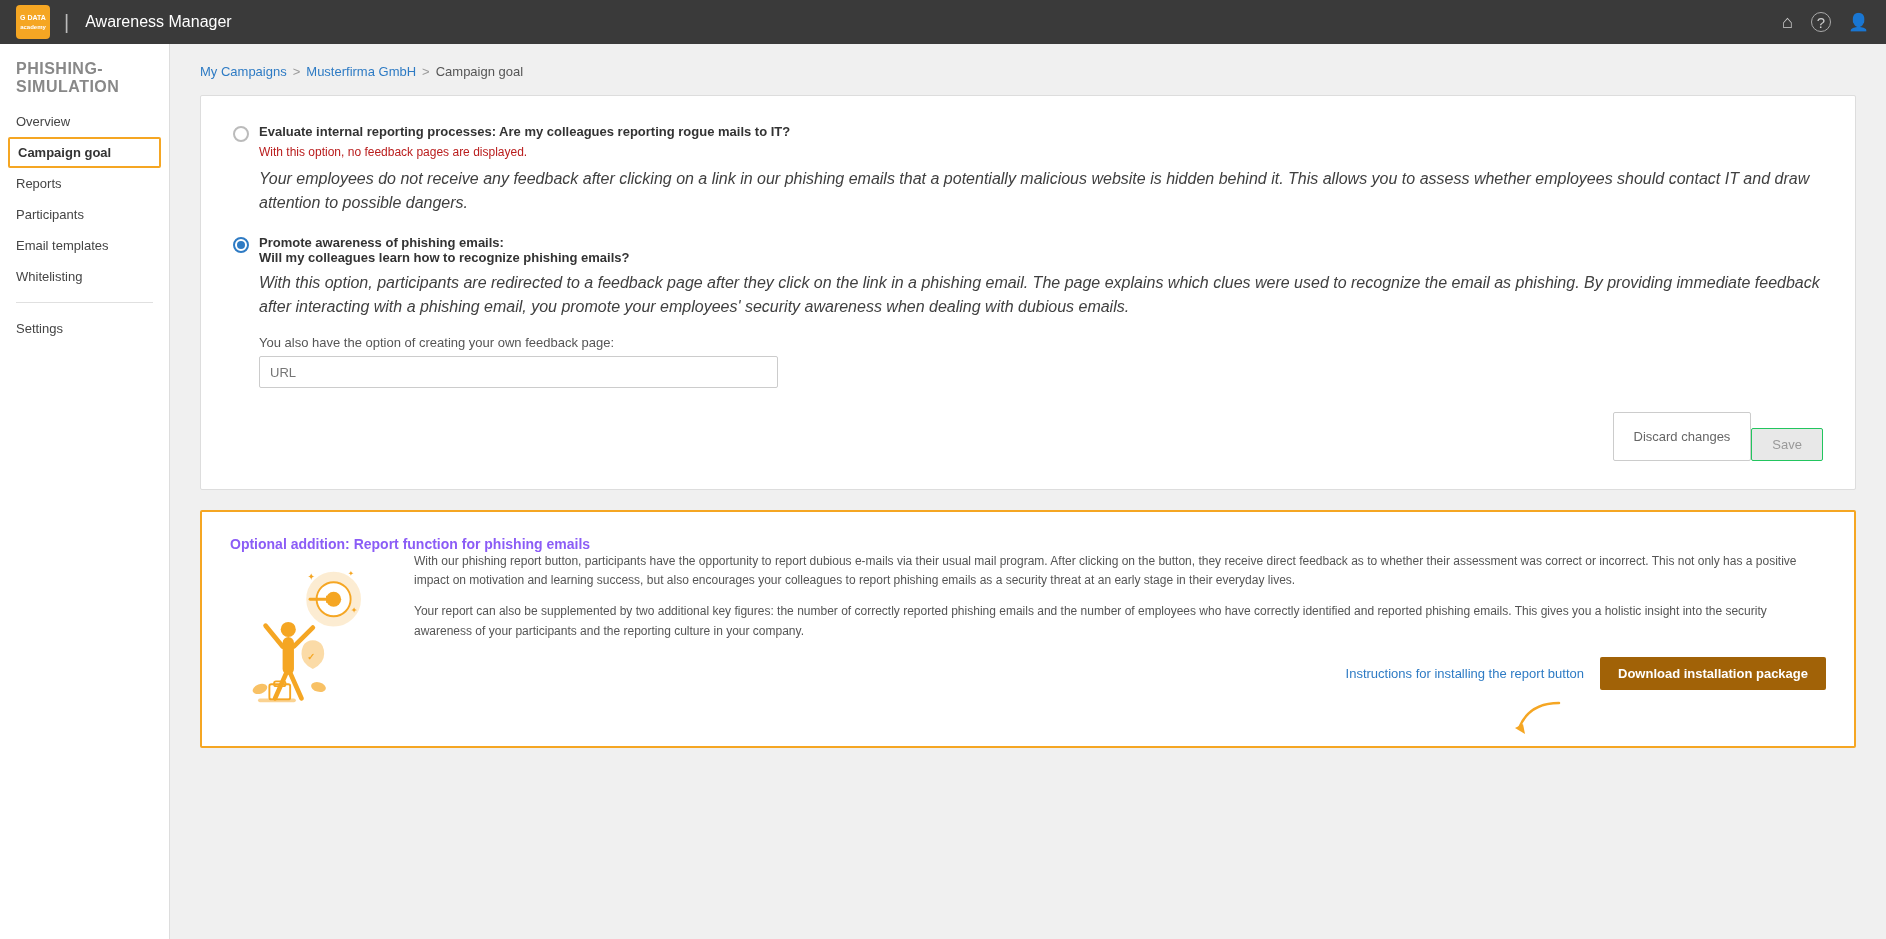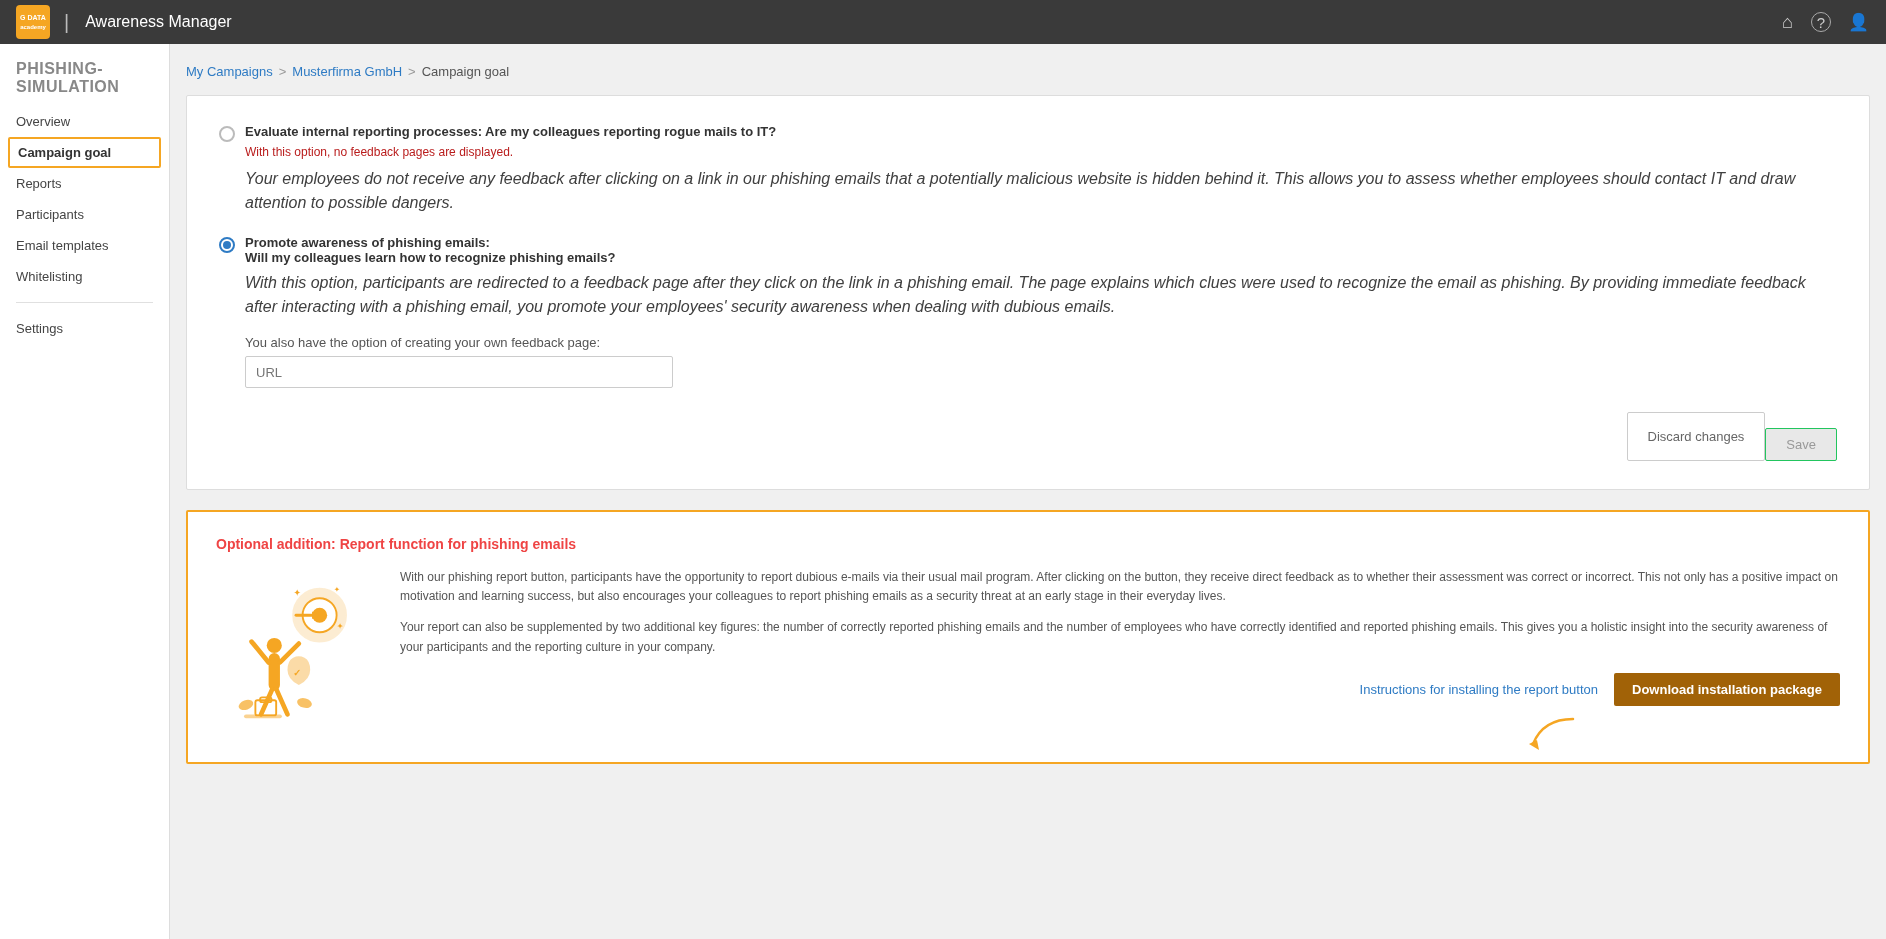--- a/index.html
+++ b/index.html
@@ -37,21 +37,21 @@
       padding: 8px 16px; cursor: pointer; font-size: 13px; color: #444;
       display: block;
     }
     .sidebar-item.active {
       border: 2px solid #f5a623; color: #333; font-weight: bold;
       border-radius: 2px; margin: 0 8px; padding: 6px 8px;
     }
     .sidebar-divider { border: none; border-top: 1px solid #e0e0e0; margin: 10px 16px; }
 
     
-    .main { flex: 1; overflow-y: auto; padding: 20px 16px; background: #f0f0f0; }
+    .main { flex: 1; overflow-y: auto; padding: 20px 30px; background: #f0f0f0; }
 
     
     .breadcrumb { display: flex; align-items: center; gap: 6px; font-size: 13px; margin-bottom: 16px; }
     .breadcrumb a { color: #2e7bc4; text-decoration: none; }
     .breadcrumb-sep { color: #999; }
     .breadcrumb-current { color: #555; }
 
     
     .card {
       background: white; border: 1px solid #ddd; border-radius: 2px;
@@ -76,42 +76,42 @@
     }
     .radio-content { flex: 1; }
     .radio-label { font-weight: bold; font-size: 13px; color: #333; }
     .radio-desc { font-size: 12px; color: #b91c1c; margin-top: 4px; line-height: 1.5; }
     .radio-desc2 { font-size: 16px; color: #404040; margin-top: 6px; line-height: 1.5; font-style: italic; }
 
     
     .url-section { margin-top: 16px; }
     .url-label { font-size: 13px; color: #555; margin-bottom: 6px; }
     .url-input {
-      width: 428px; height: 32px; border: 1px solid #ccc; border-radius: 2px;
+      width: 519px; height: 32px; border: 1px solid #ccc; border-radius: 2px;
       padding: 0 10px; font-size: 13px; color: #999;
       outline: none;
     }
 
     
     .card-actions { display: flex; justify-content: flex-end; margin-top: 24px; }
     .btn-secondary {
       padding: 8px 20px; border: 1px solid #ccc; background: white;
       color: #666; cursor: pointer; font-size: 13px; border-radius: 2px;
     }
     .btn-save {
       padding: 8px 20px; border: 1px solid #22c55e; background: #e8e8e8;
       color: #999; cursor: default; font-size: 13px; border-radius: 2px; margin-top: 16px;
     }
 
     
     .optional-card {
       background: white; border: 2px solid #f5a623; border-radius: 2px;
       padding: 24px 28px; margin-bottom: 20px; position: relative;
     }
-    .optional-title { font-size: 14px; font-weight: bold; color: #ef4444; margin-bottom: 16px; }
+    .optional-title { font-size: 14px; font-weight: bold; color: #8b5cf6; margin-bottom: 0; }
     .optional-content { display: flex; gap: 24px; align-items: flex-start; }
     .optional-illustration {
       width: 160px; flex-shrink: 0; display: flex; justify-content: center; align-items: center;
     }
     .optional-text { flex: 1; }
     .optional-para { font-size: 12px; color: #555; line-height: 1.6; margin-bottom: 12px; }
 
     
     .optional-actions { display: flex; justify-content: flex-end; align-items: center; gap: 16px; margin-top: 16px; }
     .instructions-link { color: #2e7bc4; font-size: 13px; text-decoration: none; cursor: pointer; }

